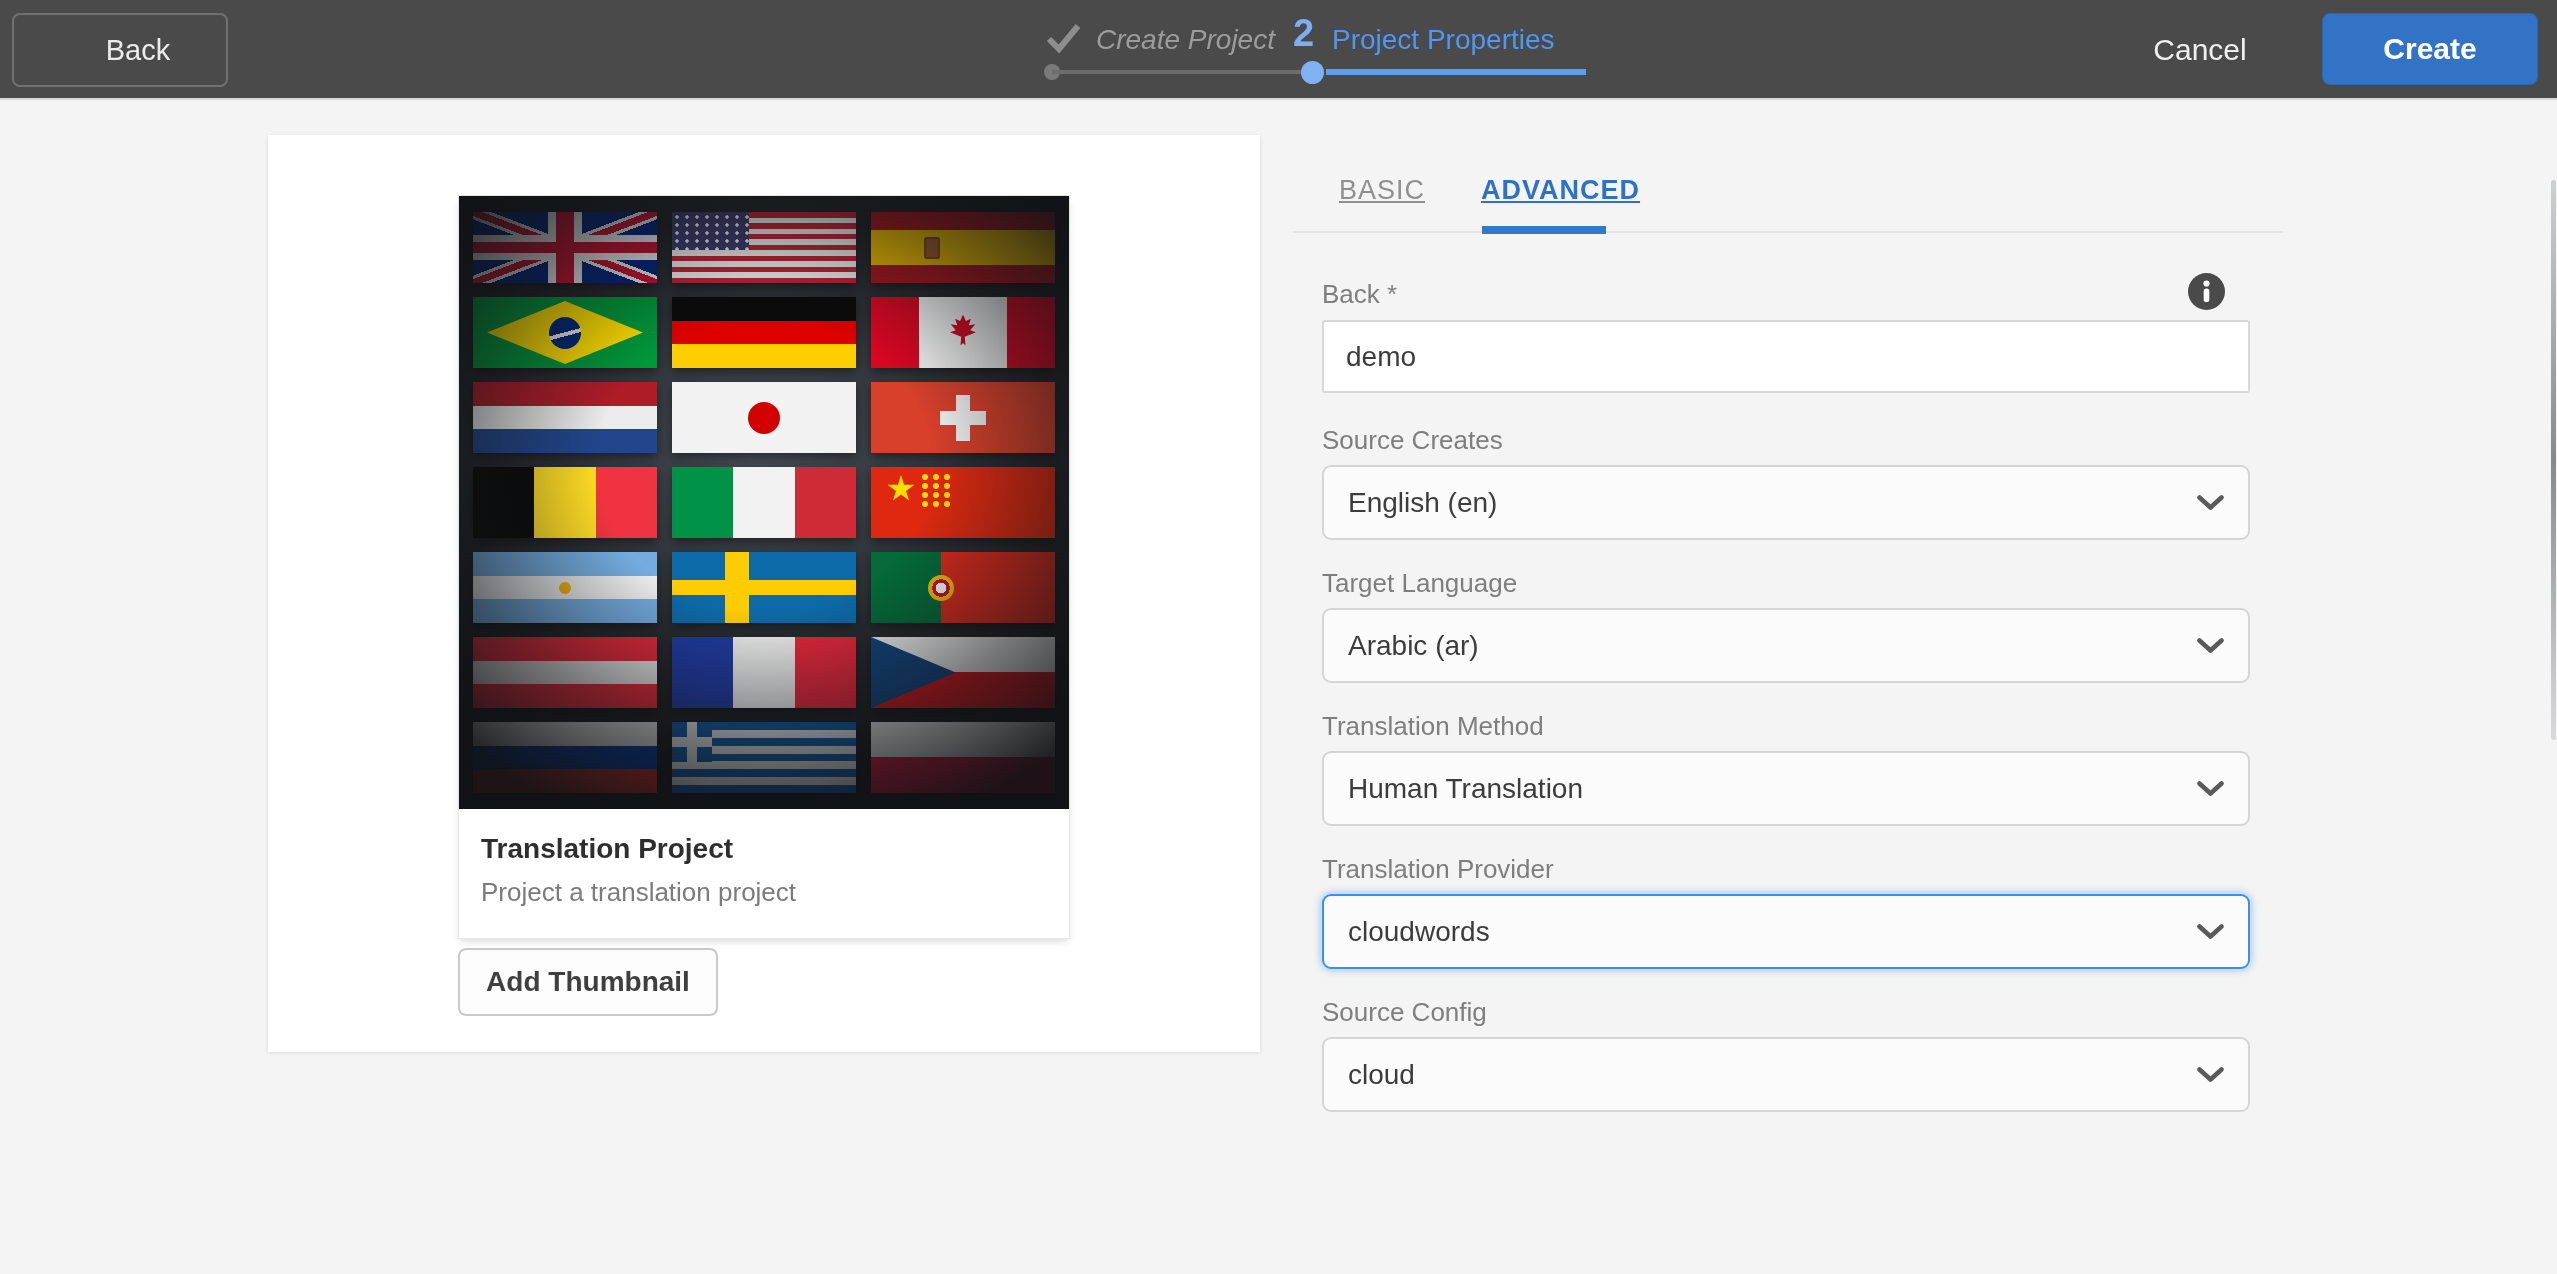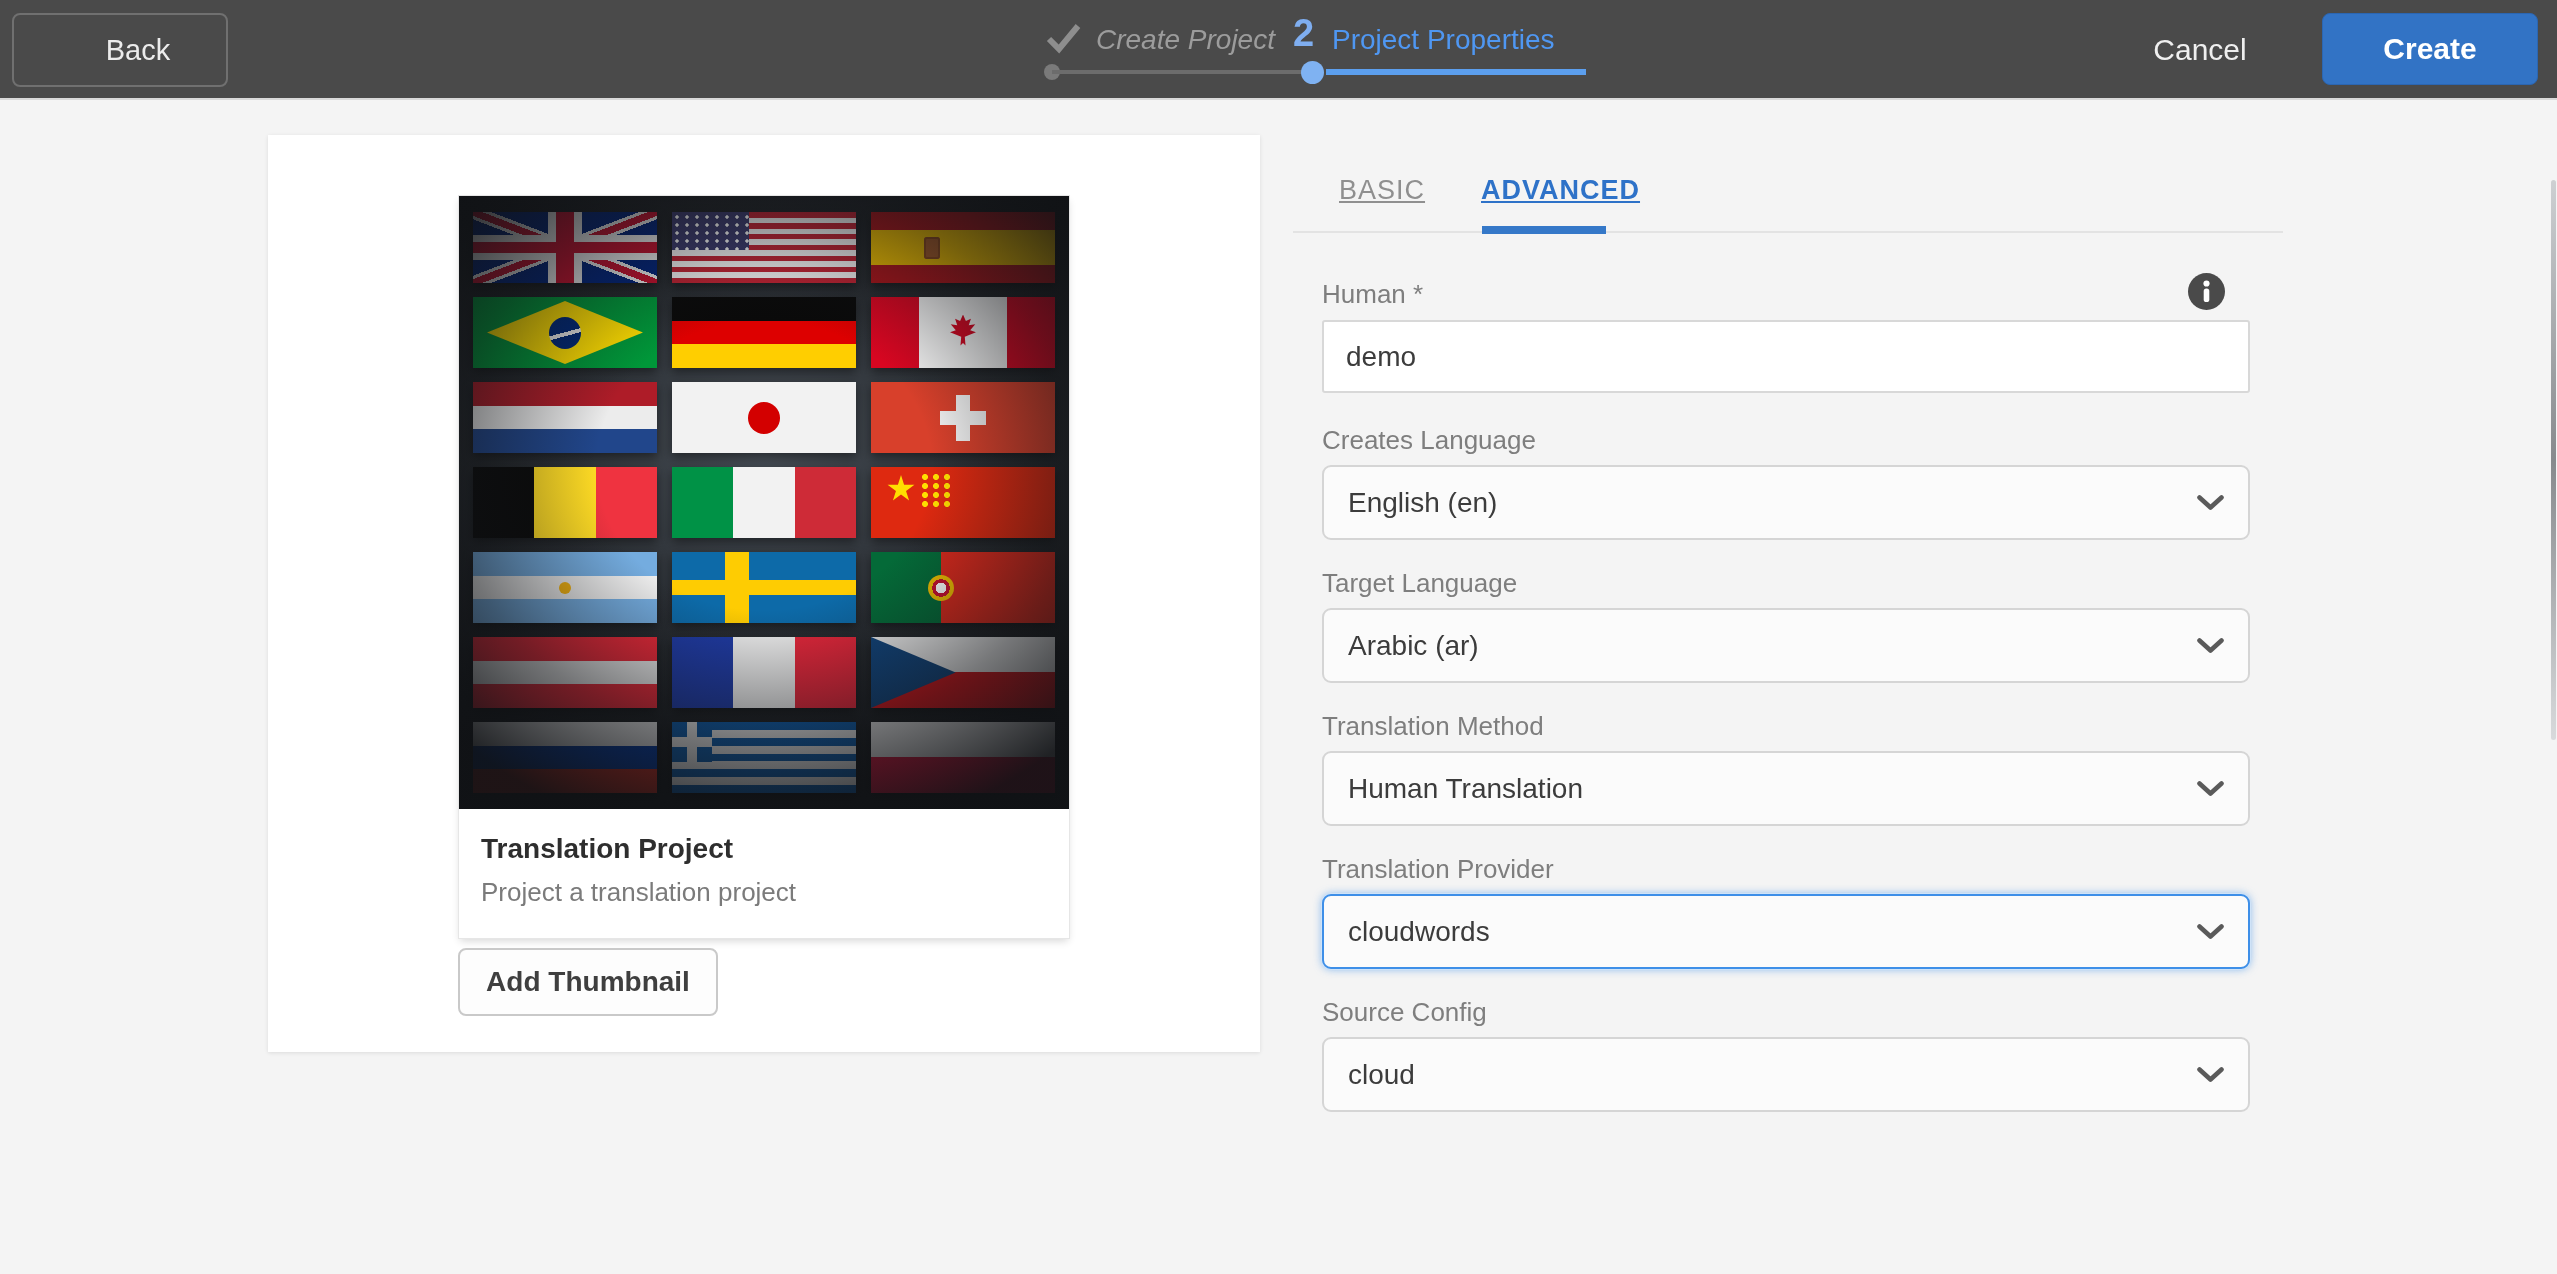--- a/index.html
+++ b/index.html
@@ -223,31 +223,31 @@
   </div>
   <button class="add-thumb-btn">Add Thumbnail</button>
 </div>
 
 <div class="form-area">
   <button class="tab tab-basic">BASIC</button>
   <button class="tab tab-advanced">ADVANCED</button>
   <div class="tabs-divider"></div>
   <div class="tab-underline"></div>
 
-  <div class="field-label" style="top:177px">Human *</div>
+  <div class="field-label" style="top:177px">Back *</div>
   <span class="info-icon">
     <svg width="37" height="37" viewBox="0 0 37 37">
       <circle cx="18.5" cy="18.5" r="18.5" fill="#4A4A4A"></circle>
       <circle cx="18.5" cy="10.5" r="3.1" fill="#FFFFFF"></circle>
       <rect x="15.7" y="15.5" width="5.6" height="13.5" rx="2.6" fill="#FFFFFF"></rect>
     </svg>
   </span>
   <input class="text-input" style="top: 218px;" type="text" value="demo">
 
-  <div class="field-label" style="top:323px">Creates Language</div>
+  <div class="field-label" style="top:323px">Source Creates</div>
   <div class="select-box" style="top:363px">
     <span class="select-value">English (en)</span>
     <svg width="27" height="16" viewBox="0 0 27 16">
       <path d="M2.5,2.5 L13.5,12.5 L24.5,2.5" fill="none" stroke="#5A5A5A" stroke-width="4.6" stroke-linecap="round" stroke-linejoin="round"></path>
     </svg>
   </div>
 
   <div class="field-label" style="top:466px">Target Language</div>
   <div class="select-box" style="top:506px">
     <span class="select-value">Arabic (ar)</span>

